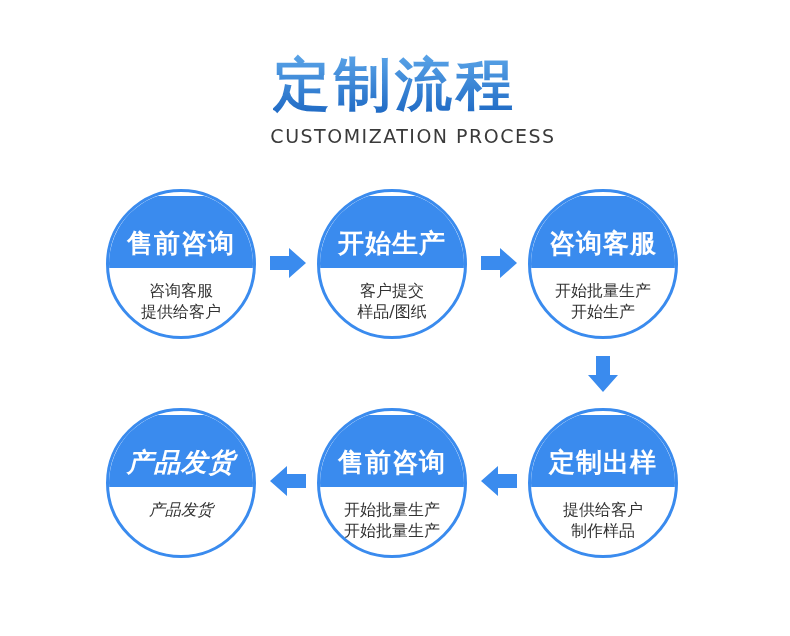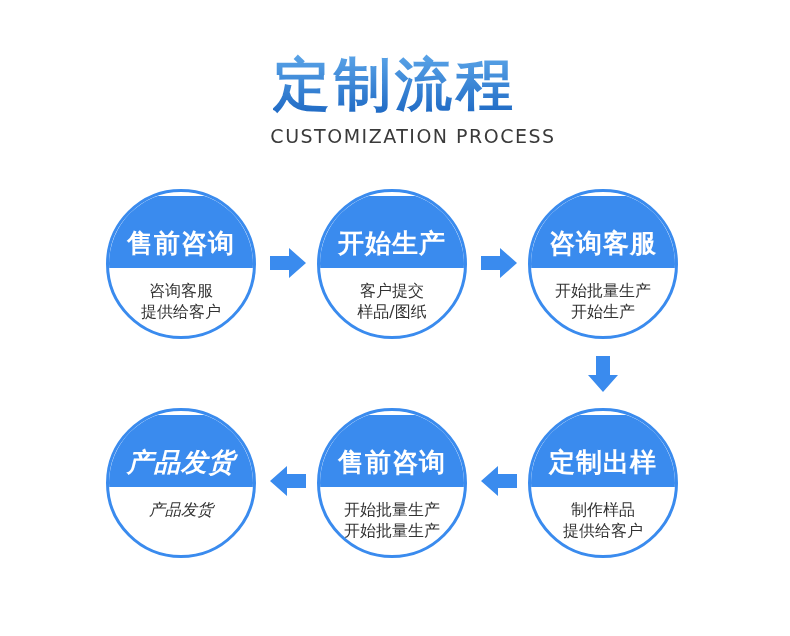--- a/index.html
+++ b/index.html
@@ -139,22 +139,22 @@
       <div class="circle-desc">开始批量生产</div>
       <div class="circle-desc">开始生产</div>
     </div>
   </div>
 
   <div class="circle c4">
     <div class="circle-top">
       <span class="circle-title">定制出样</span>
     </div>
     <div class="circle-bottom">
+      <div class="circle-desc">提供给客户</div>
       <div class="circle-desc">制作样品</div>
-      <div class="circle-desc">提供给客户</div>
     </div>
   </div>
 
   <div class="circle c5">
     <div class="circle-top">
       <span class="circle-title">售前咨询</span>
     </div>
     <div class="circle-bottom">
       <div class="circle-desc">开始批量生产</div>
       <div class="circle-desc">开始批量生产</div>

